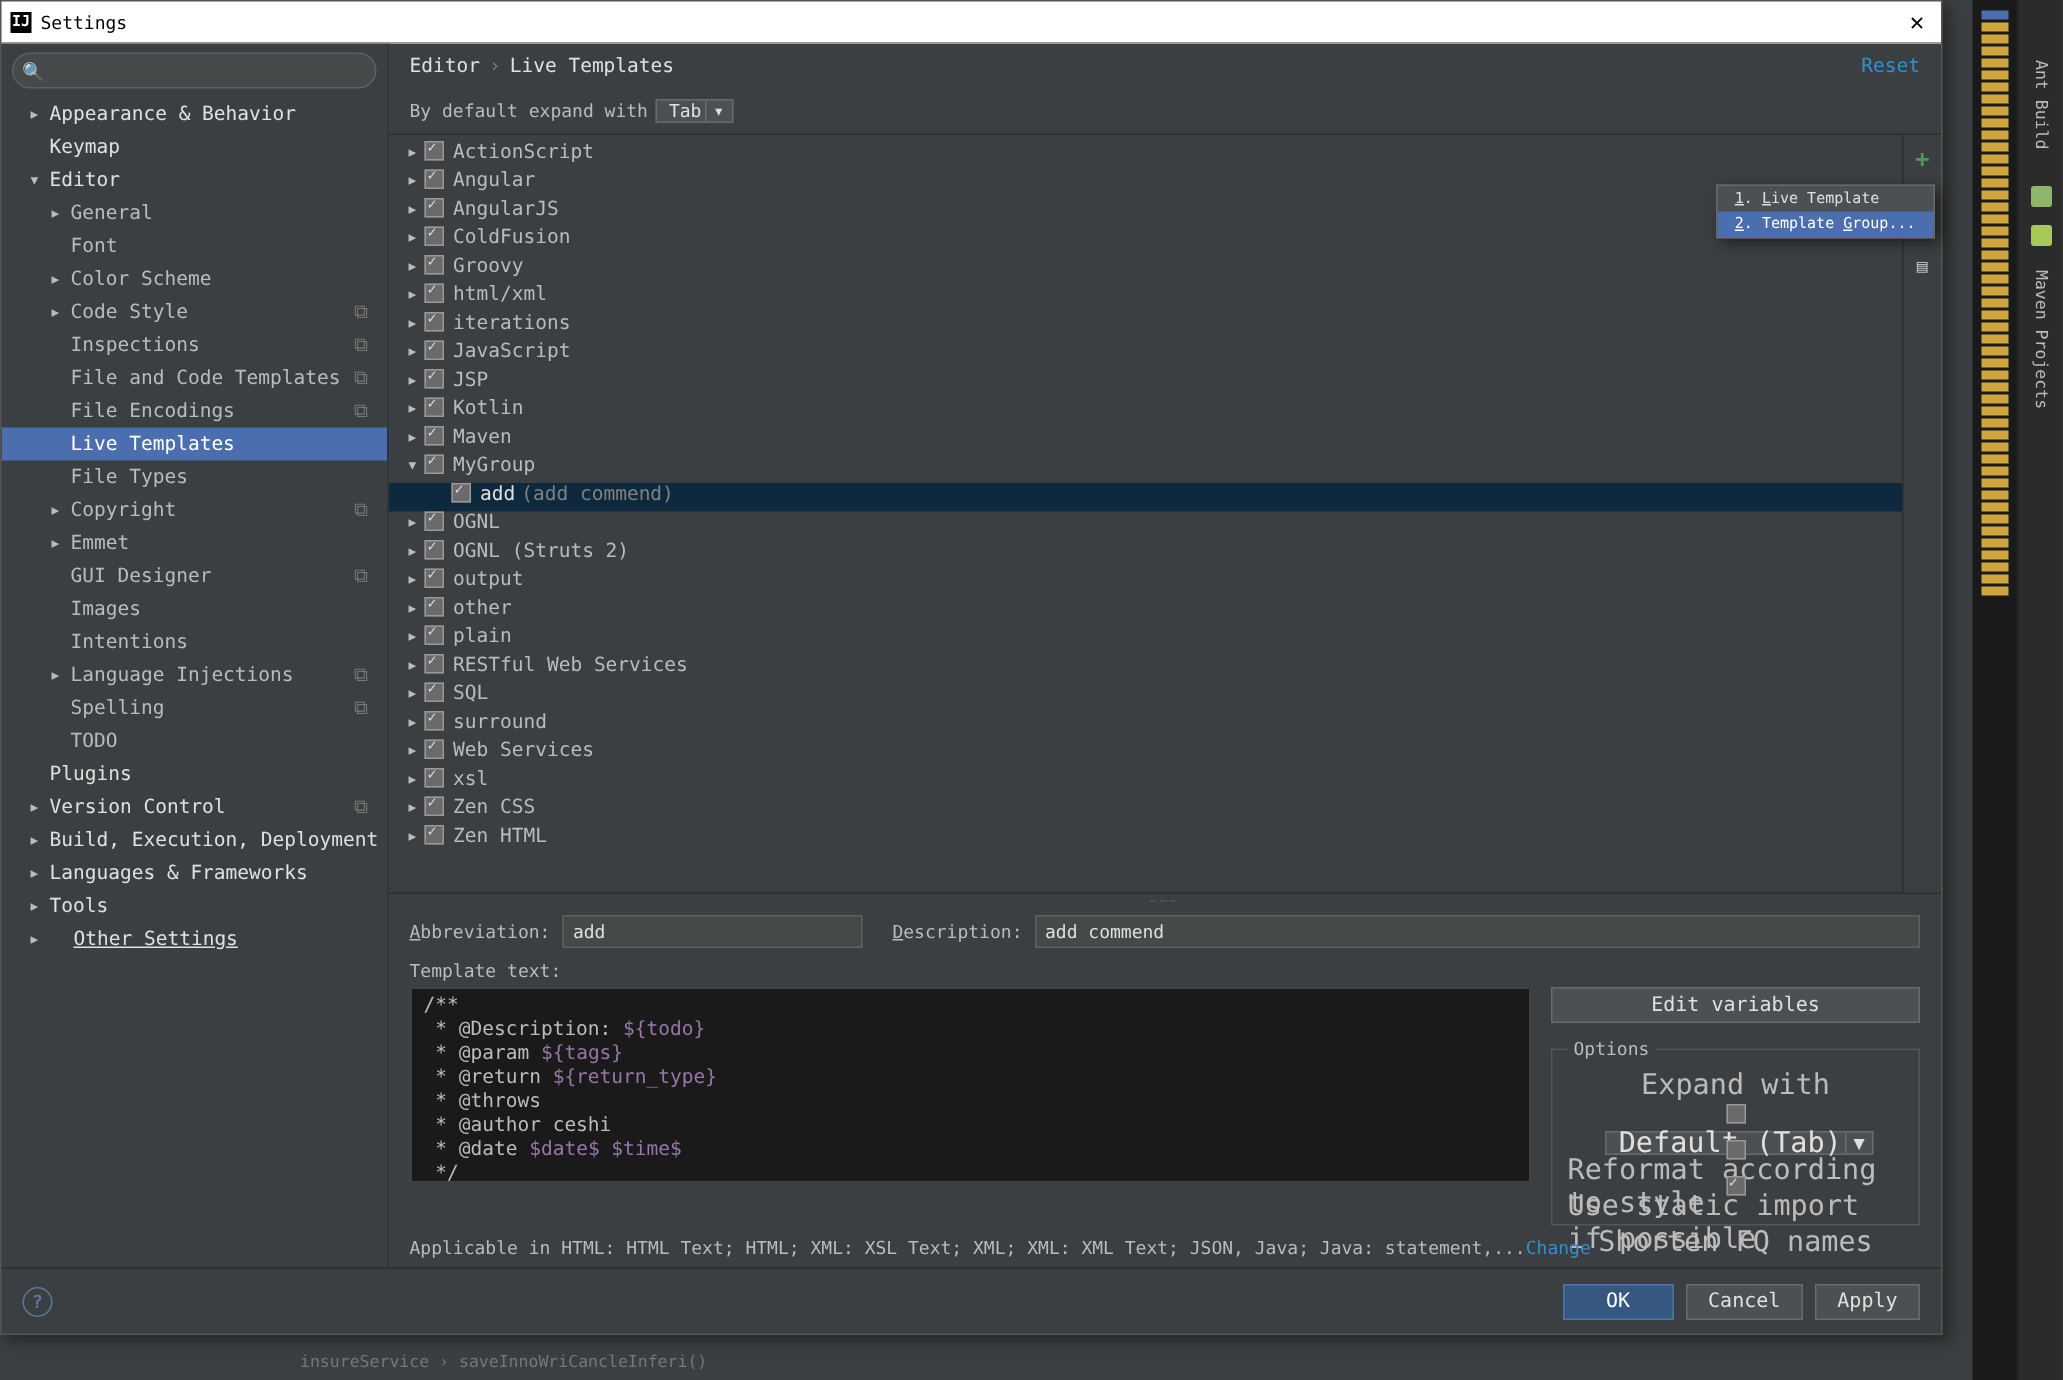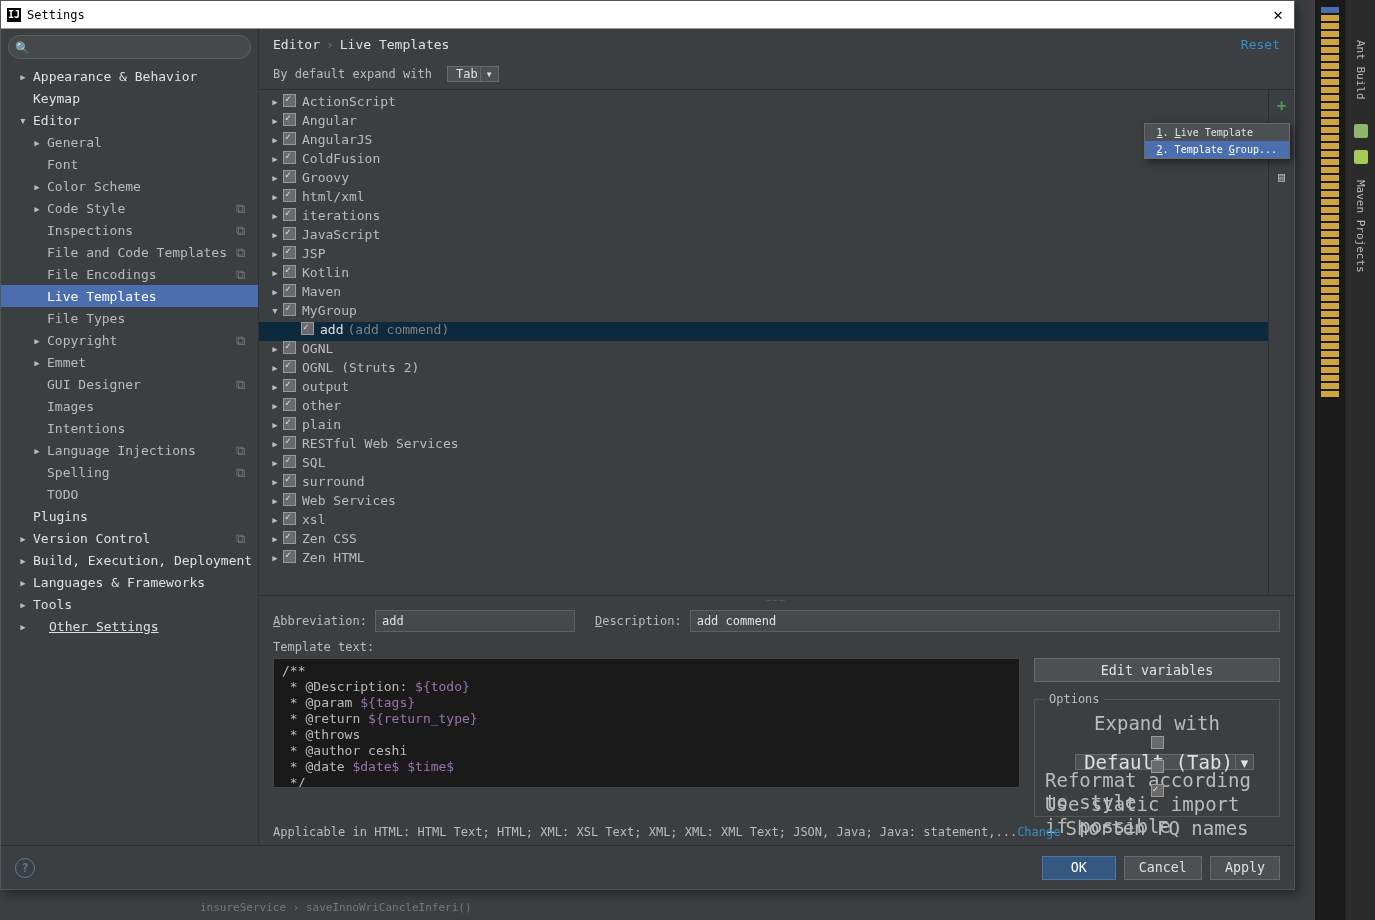--- a/index.html
+++ b/index.html
@@ -50,21 +50,21 @@
   .tri.open::before{content:"▾";}
   .tri.none::before{content:"";}
   .scheme-ind{margin-left:auto;margin-right:8px;color:#777;width:14px;height:14px;}
   .tree-row.bold{color:var(--text-light);font-weight:normal;}
   
   .main{flex:1;display:flex;flex-direction:column;overflow:hidden;}
   .main-header{height:30px;display:flex;align-items:center;padding:0 14px;color:var(--text-light);font-family:Consolas,monospace;font-size:13px;}
   .main-header .crumb-sep{margin:0 6px;color:#777;}
   .main-header .reset{margin-left:auto;color:var(--link);cursor:pointer;}
   .expand-row{height:30px;display:flex;align-items:center;padding:0 14px;font-family:Consolas,monospace;}
-  .dropdown{height:16px;background:#4c5052;border:1px solid #6a6a6a;color:var(--text-light);padding:0 20px 0 8px;display:inline-flex;align-items:center;position:relative;margin-left:15px;}
+  .dropdown{height:16px;background:#4c5052;border:1px solid #6a6a6a;color:var(--text-light);padding:0 20px 0 8px;display:inline-flex;align-items:center;position:relative;margin-left:5px;}
   .dropdown .dd-arrow{position:absolute;right:0;top:0;width:18px;height:100%;display:flex;align-items:center;justify-content:center;border-left:1px solid #6a6a6a;}
   
   .list-area{flex:1;display:flex;border-top:1px solid #2d2d2d;border-bottom:1px solid #2d2d2d;min-height:0;}
   .template-list{flex:1;overflow:auto;padding:4px 0;font-family:Consolas,monospace;font-size:13px;}
   .tpl-row{display:flex;height:19px;padding-left:12px;}
   .tpl-row .tri{color:var(--text);}
   .tpl-row .chk{width:13px;height:13px;background:#6a6a6a;border:1px solid #999;margin:0 6px 0 2px;position:relative;flex-shrink:0;}
   .tpl-row .chk.checked::after{content:"✓";color:#ddd;font-size:10px;position:absolute;left:1px;top:-2px;}
   .tpl-row.child{padding-left:30px;}
   .tpl-row.selected{background:#0d293e;color:var(--text-light);}

